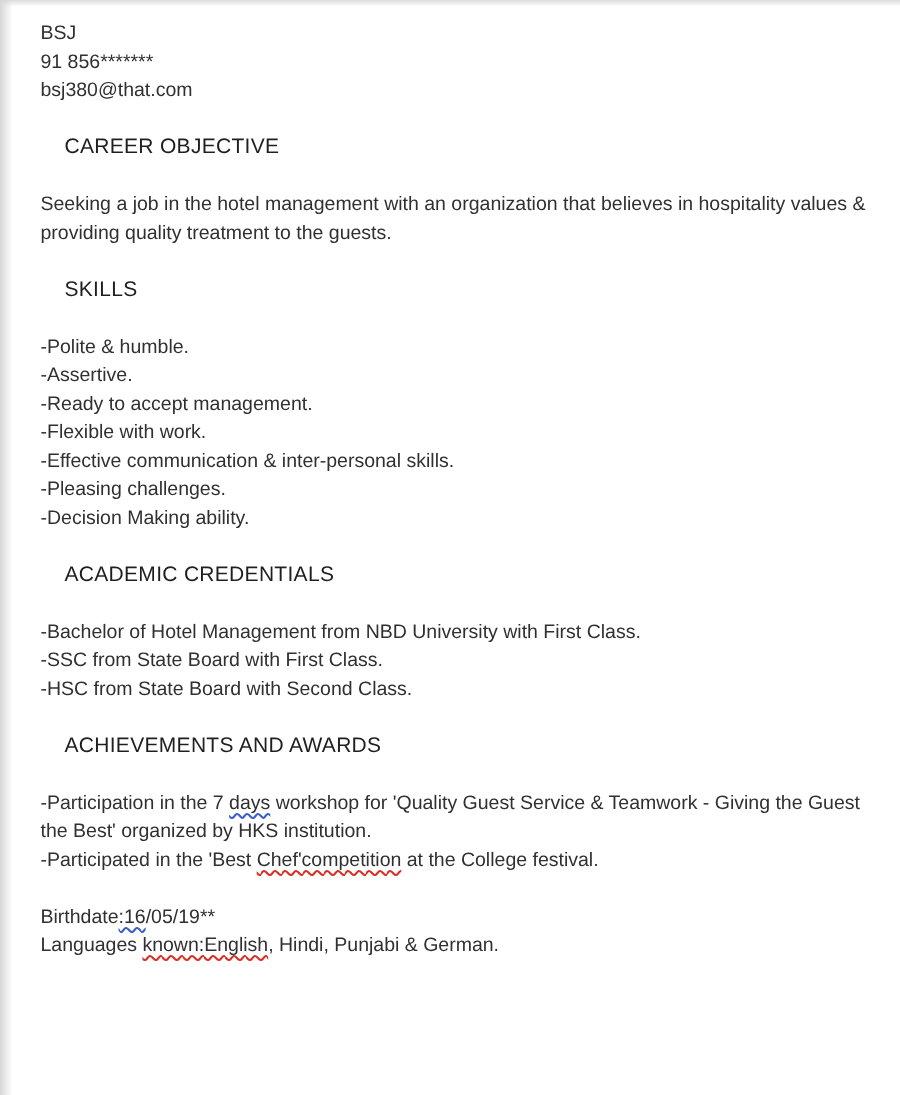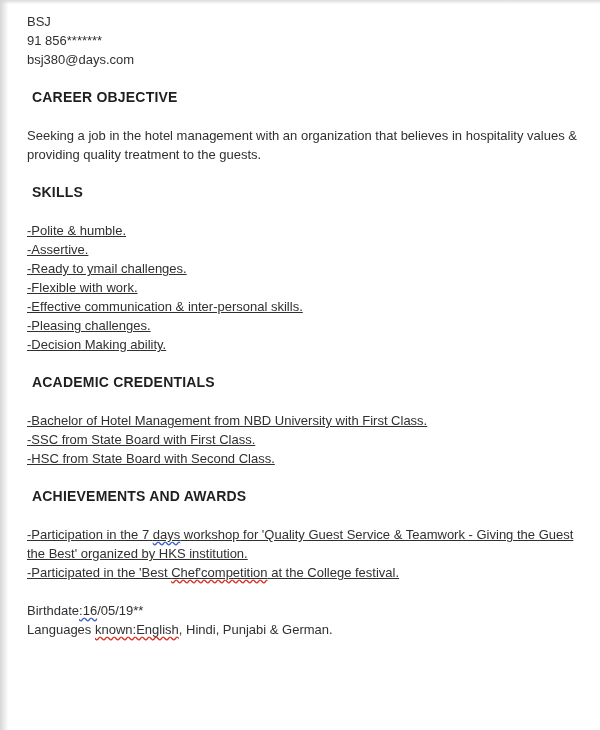--- a/index.html
+++ b/index.html
@@ -33,31 +33,31 @@
     padding: 12px 12px 0 27px;
     font-size: 13px;
     line-height: 19px;
     color: #303030;
     background: transparent;
   }
   .block { margin: 0 0 19px 0; }
   h2 {
     font-size: 14px;
     line-height: 19px;
-    font-weight: 700;
+    font-weight: 400;
     color: #1f1f1f;
-    margin: 0 0 19px 5px;
+    margin: 0 0 19px 16px;
     letter-spacing: 0.2px;
   }
   ul {
     list-style: none;
     margin: 0 0 19px 0;
     padding: 0;
   }
-  li { margin: 0; padding: 0; text-decoration: underline; }
+  li { margin: 0; padding: 0; }
   .sc-blue {
     text-decoration-line: underline;
     text-decoration-style: wavy;
     text-decoration-color: #3a5fcd;
     text-underline-offset: 2px;
     text-align: right;
   }
   .sc-red {
     text-decoration-line: underline;
     text-decoration-style: wavy;
@@ -70,31 +70,31 @@
 <body>
 
 <div class="edge-top"></div>
 <div class="edge-left"></div>
 
 <div class="doc">
 
   <div class="block">
     <div>BSJ</div>
     <div>91 856*******</div>
-    <div>bsj380@days.com</div>
+    <div>bsj380@that.com</div>
   </div>
 
   <h2>CAREER OBJECTIVE</h2>
   <p class="block">Seeking a job in the hotel management with an organization that believes in hospitality values &amp; providing quality treatment to the guests.</p>
 
   <h2>SKILLS</h2>
   <ul>
     <li>-Polite &amp; humble.</li>
     <li>-Assertive.</li>
-    <li>-Ready to ymail challenges.</li>
+    <li>-Ready to accept management.</li>
     <li>-Flexible with work.</li>
     <li>-Effective communication &amp; inter-personal skills.</li>
     <li>-Pleasing challenges.</li>
     <li>-Decision Making ability.</li>
   </ul>
 
   <h2>ACADEMIC CREDENTIALS</h2>
   <ul>
     <li>-Bachelor of Hotel Management from NBD University with First Class.</li>
     <li>-SSC from State Board with First Class.</li>

